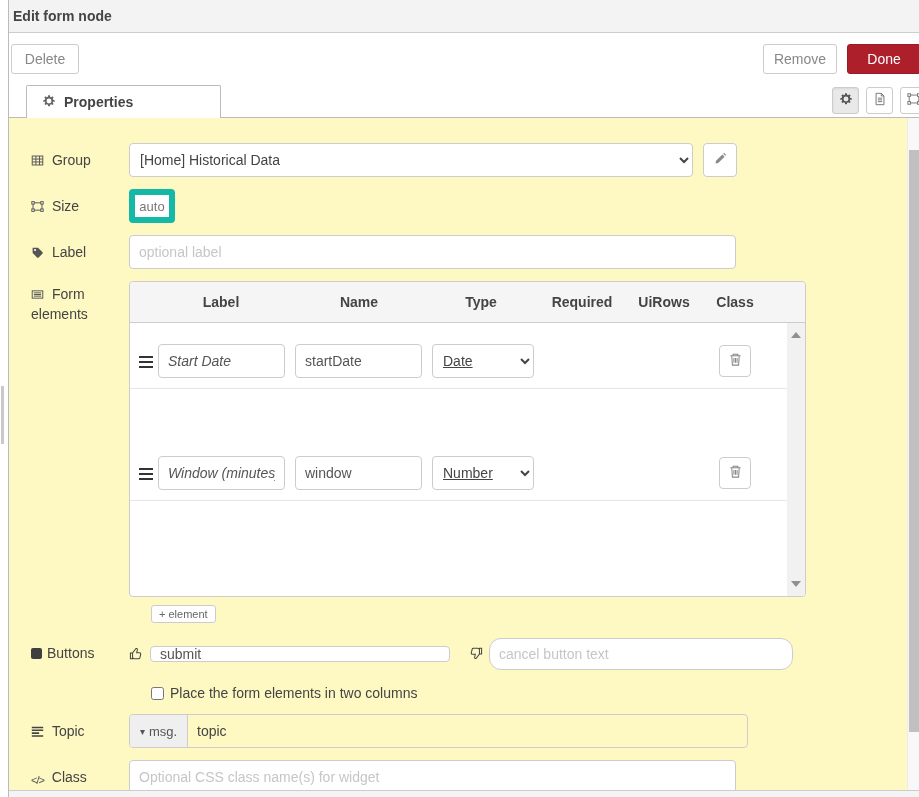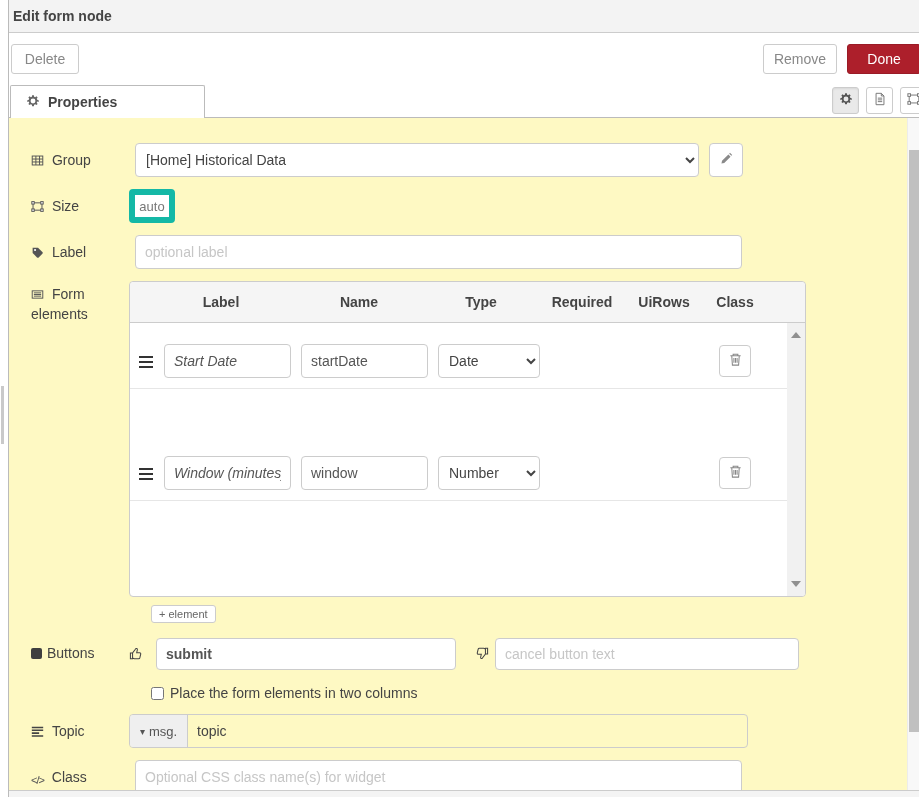--- a/index.html
+++ b/index.html
@@ -21,59 +21,59 @@
   .btn { position:absolute; top:11px; height:30px; background:#fff; border:1px solid #ccc;
          border-radius:3px; font-size:14px; color:#888; text-align:center; line-height:28px;
          font-family:"Liberation Sans",sans-serif; cursor:pointer; }
   .btn-delete { left:2px; width:68px; }
   .btn-cancel { right:82px; width:74px; }
   .btn-done   { right:-2px; width:74px; background:#AD1F2B; border-color:#9a1b26; color:#fff; }
 
   
   .tabbar { position:relative; height:34px; background:#fff; }
   .tabbar::after { content:''; position:absolute; left:0; right:0; bottom:0; height:1px; background:#bbb; }
-  .tab { position:absolute; left:1px; top:1px; width:195px; height:33px; background:#fff;
+  .tab { position:absolute; left:17px; top:1px; width:195px; height:33px; background:#fff;
          border:1px solid #bbb; border-bottom:none; border-radius:2px 2px 0 0; z-index:2;
          display:flex; align-items:center; gap:8px; padding:0 0 0 15px;
          font-size:14px; font-weight:bold; color:#444; }
   .mini { position:absolute; top:3px; width:27px; height:27px; border:1px solid #ccc;
           border-radius:3px; background:#fff; display:flex; align-items:center; justify-content:center; }
   .mini.active { background:#e9e9e9; box-shadow:inset 0 1px 2px rgba(0,0,0,.08); }
   .mini-gear { right:60px; } .mini-doc { right:26px; } .mini-appr { right:-8px; }
 
   
   .content { position:relative; height:672px; padding:25px 0 0 22px; }
   .frow { display:flex; margin-bottom:12px; }
   .flabel { width:98px; flex:none; padding-top:8px; font-size:14px; color:#444; line-height:18px; }
   .flabel .ic { vertical-align:-2px; margin-right:4px; }
   .flabel.top { padding-top:4px; }
 
   .ti { border:1px solid #ccc; border-radius:4px; height:34px; padding:0 9px;
-        font-family:"Liberation Sans",sans-serif; font-size:14px; color:#555; background:#fff;margin-left:6px; }
+        font-family:"Liberation Sans",sans-serif; font-size:14px; color:#555; background:#fff; }
   .ti::placeholder { color:#c6c6c6; }
   select.ti { padding:0 4px 0 6px; color:#444; }
 
   .btn-auto { height:34px; width:46px; background:#fff; border:6px solid #14b8a6; border-radius:4px;
               font-size:13px; color:#777; }
   .btn-edit { height:34px; width:34px; margin-left:10px; background:#fff; border:1px solid #ccc;
               border-radius:4px; display:inline-flex; align-items:center; justify-content:center; }
 
   
   .etable { width:677px; border:1px solid #ccc; border-radius:4px; background:#fff; }
   .ethead { position:relative; height:41px; background:#f5f5f5; border-bottom:1px solid #ccc;
             border-radius:4px 4px 0 0; }
   .eth { position:absolute; top:12px; transform:translateX(-50%); font-size:14px; font-weight:bold; color:#444; }
   .etbody { position:relative; height:273px; }
   .erow { position:absolute; left:0; width:658px; height:56px; border-bottom:1px solid #e6e6e6; }
   .erow .cell { position:absolute; }
   .drag { left:9px; top:23px; width:14px; }
   .drag i { display:block; height:2px; background:#333; margin-bottom:3px; }
   .c-label { left:28px;  top:11px; } .c-label input { width:127px;font-style:italic; }
   .c-name  { left:165px; top:11px; } .c-name  input { width:127px; }
-  .c-type  { left:302px; top:11px; } .c-type select { width:102px; }
+  .c-type  { left:302px; top:11px; } .c-type select { width:102px;text-decoration:underline; }
   .c-req   { left:433px; top:18px; }
   .c-rm    { left:589px; top:12px; }
   .toggle { width:38px; height:20px; border-radius:10px; background:#8C0000; position:relative; cursor:pointer; }
   .toggle::after { content:''; position:absolute; right:2px; top:2px; width:16px; height:16px;
                    border-radius:50%; background:#fff; }
   .btn-trash { width:32px; height:32px; background:#fff; border:1px solid #ccc; border-radius:4px;
                display:flex; align-items:center; justify-content:center; }
   .iscroll { position:absolute; right:0; top:0; width:18px; height:273px; background:#f1f1f1;
              border-radius:0 0 3px 0; }
   .iscroll .up, .iscroll .dn { position:absolute; left:4px; width:0; height:0;
@@ -81,21 +81,21 @@
   .iscroll .up { top:9px;  border-bottom:6px solid #909090; }
   .iscroll .dn { bottom:9px; border-top:6px solid #909090; }
 
   .addrow { margin:7px 0 14px 120px; }
   .btn-add { height:18px; padding:0 7px; font-size:11px; color:#666; background:#fff;
              border:1px solid #ccc; border-radius:3px; line-height:16px; }
 
   
   .brow { display:flex; align-items:center; height:33px; }
   .brow .thumb { margin-right:6px; display:flex; }
-  .in-submit { width:300px; height:32px;font-weight:bold; }
+  .in-submit { width:300px; height:16px; }
   .in-cancel { width:304px; height:32px; margin-left:12px; }
 
   .chkrow { display:flex; align-items:center; margin:0 0 13px 120px; height:16px;
             font-size:14px; color:#444; }
   .chkrow input { width:13px; height:13px; margin-right:6px; }
 
   
   .typed { width:619px; height:34px; border:1px solid #ccc; border-radius:4px; display:flex; overflow:hidden; }
   .typed .pfx { width:58px; background:#efefef; border-right:1px solid #ccc; display:flex;
                 align-items:center; justify-content:center; gap:4px; font-size:13px; color:#555; }
@@ -299,21 +299,21 @@
             <svg width="15" height="15" viewBox="0 0 16 16" fill="none" stroke="#444" stroke-width="1.1">
                 <path d="M1.5 7.5h2.3v6H1.5zM3.8 12.8l1.8.7h4.6c.7 0 1.2-.4 1.4-1l.9-3.8c.2-.8-.4-1.5-1.2-1.5H8.2l.7-3A1.1 1.1 0 0 0 6.8 3.4L3.8 7.5z"></path>
               </svg>
           </span>
           <input class="ti in-submit" value="submit" style="">
           <span class="thumb" style="margin-left:18px">
             <svg width="15" height="15" viewBox="0 0 16 16" fill="none" stroke="#444" stroke-width="1.1" transform="rotate(180)">
                 <path d="M1.5 7.5h2.3v6H1.5zM3.8 12.8l1.8.7h4.6c.7 0 1.2-.4 1.4-1l.9-3.8c.2-.8-.4-1.5-1.2-1.5H8.2l.7-3A1.1 1.1 0 0 0 6.8 3.4L3.8 7.5z"></path>
               </svg>
           </span>
-          <input class="ti in-cancel" style="margin-left: 0px;" placeholder="cancel button text">
+          <input class="ti in-cancel" style="margin-left: 0px; border-radius: 12px;" placeholder="cancel button text">
         </div>
       </div>
 
       <div class="chkrow">
         <input type="checkbox" style="">
         <span>Place the form elements in two columns</span>
       </div>
 
       <div class="frow">
         <div class="flabel">

